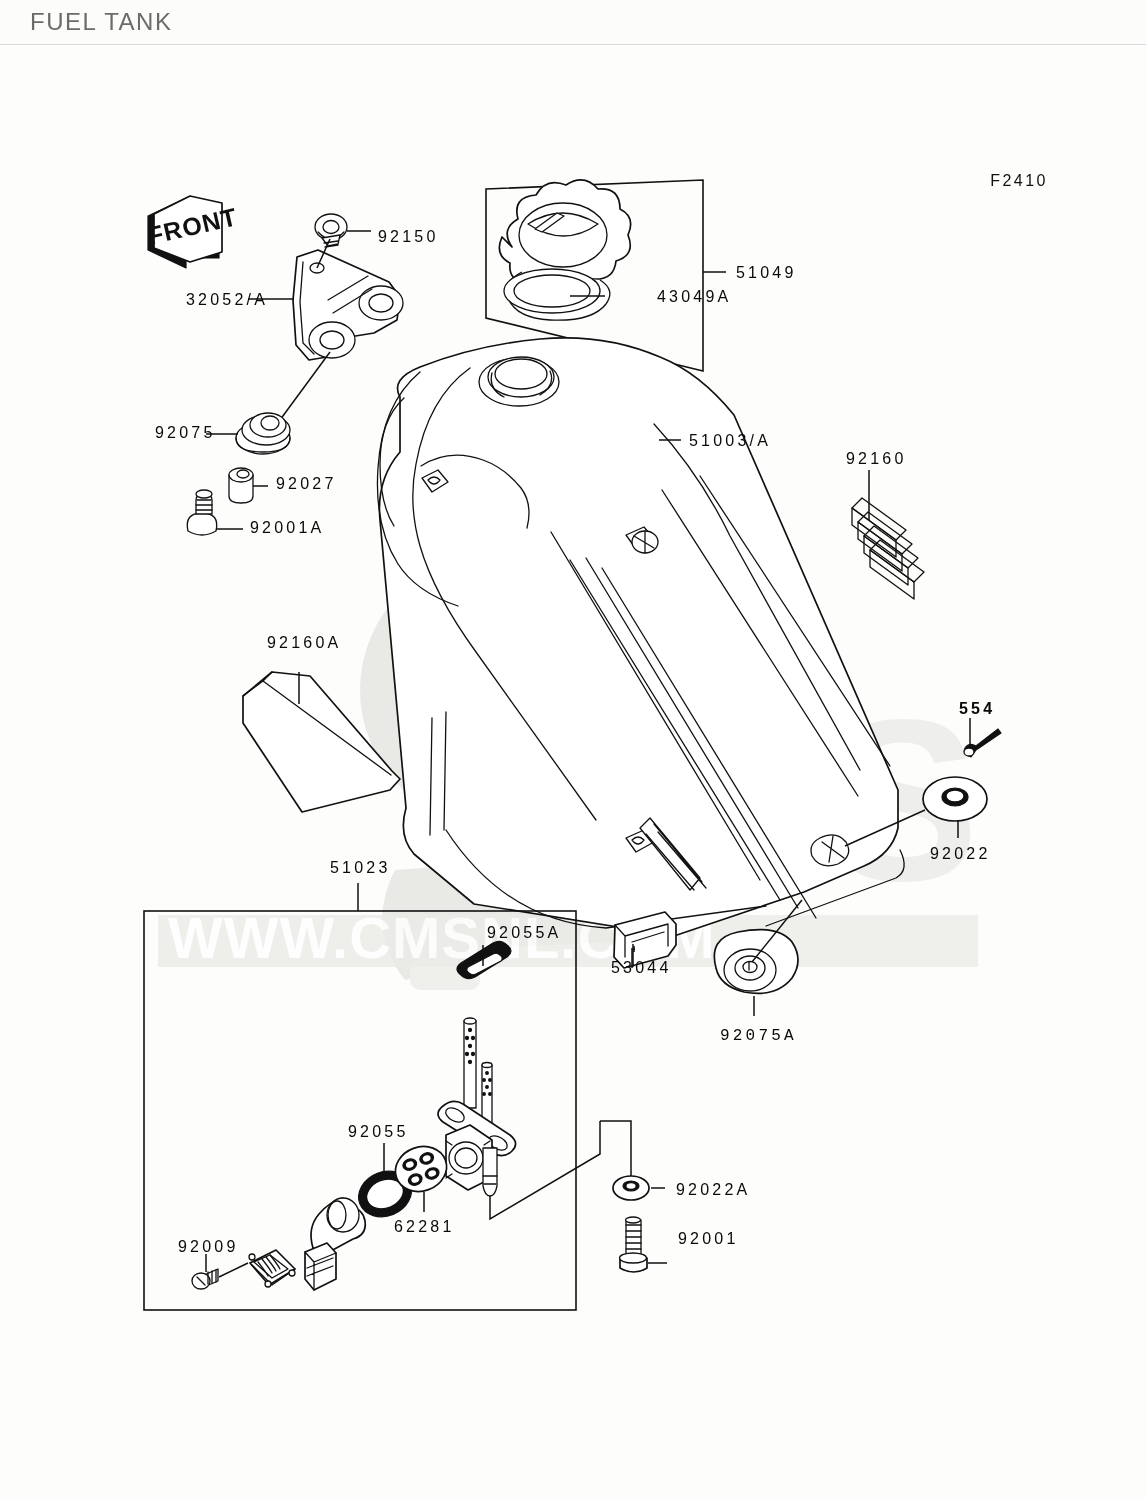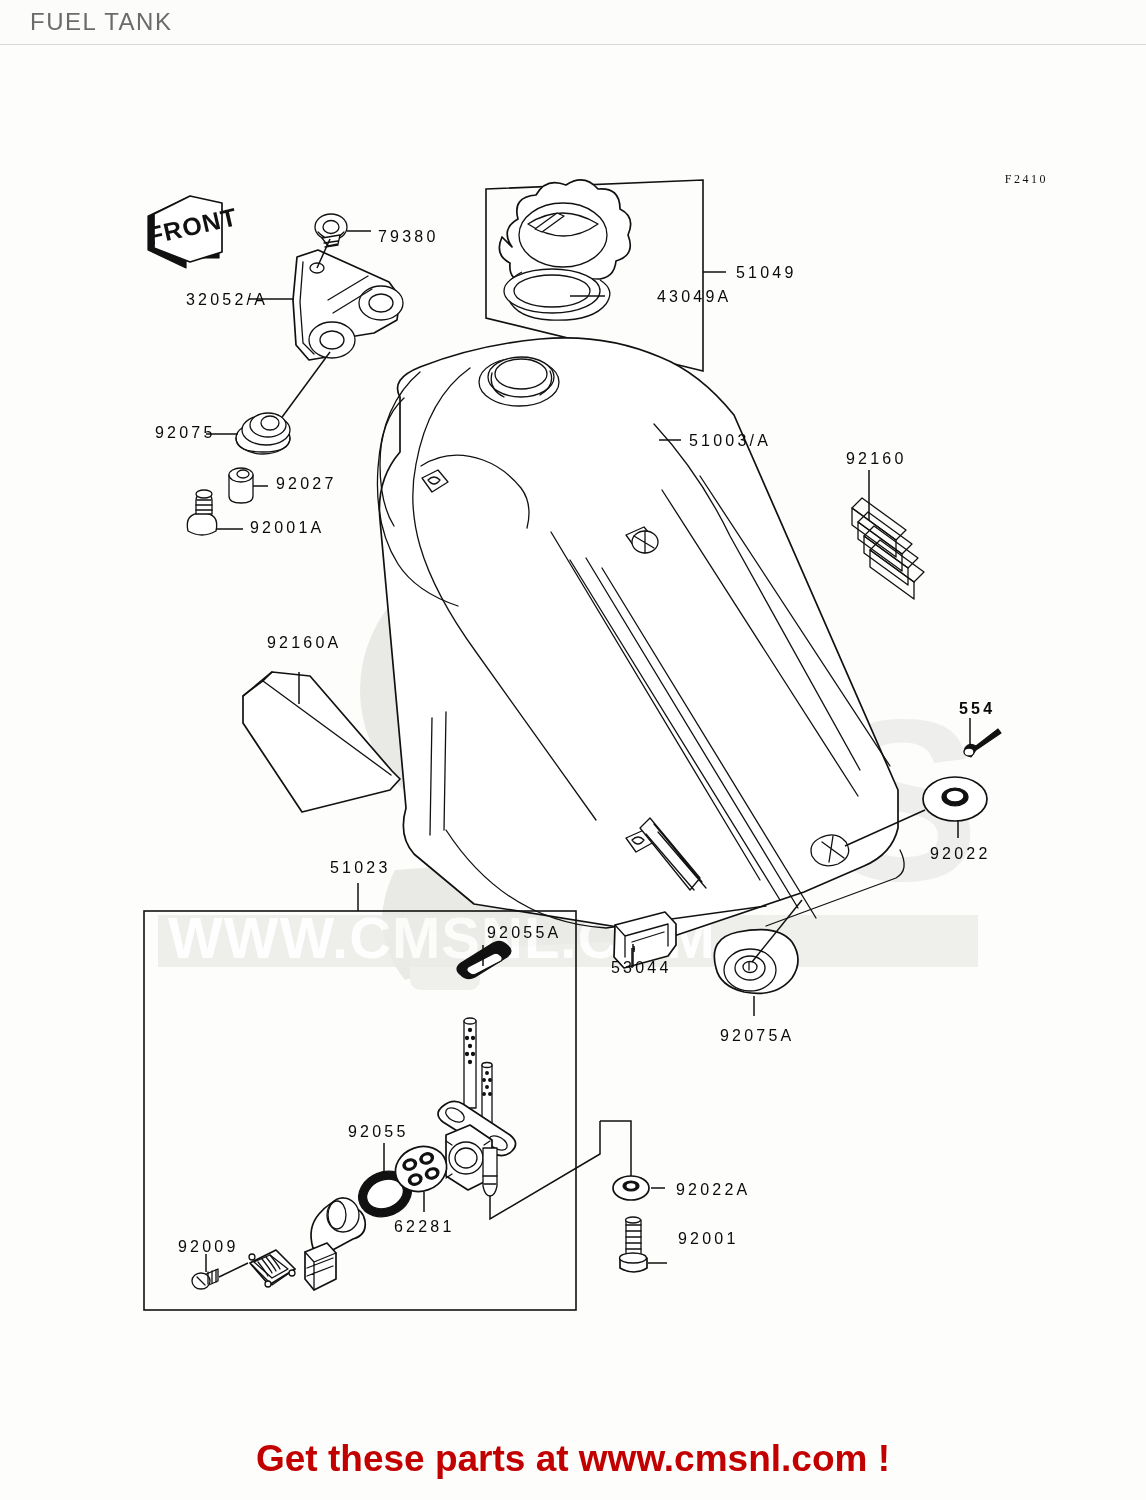--- a/index.html
+++ b/index.html
@@ -16,22 +16,22 @@
     border-bottom:1px solid #d9d9d9;background:#fcfcfa;
   }
   .hdr-title{
     position:absolute;left:30px;top:8px;
     font-size:24px;letter-spacing:1.5px;color:#6b6b6b;
     font-weight:400;
   }
 
   .code{
     position:absolute;right:98px;top:172px;
-    font-size:12px;letter-spacing:2.5px;color:#111;
-    font-family:Liberation Serif, serif;
+    font-size:16px;letter-spacing:2.5px;color:#111;
+    font-family:Liberation Sans, sans-serif;
   }
 
   .footer{
     position:absolute;left:0;top:1438px;width:1146px;
     text-align:center;
     color:#c30000;font-size:37px;font-weight:700;
     letter-spacing:0px;
     font-family:"Liberation Sans","DejaVu Sans",sans-serif;
   }
 
@@ -396,37 +396,36 @@
       <path class="fillw2" d="M626 1220 L641 1220 L641 1259 L626 1259 Z"></path>
       <path class="ln2" d="M626 1225 l15 0 M626 1231 l15 0 M626 1237 l15 0 M626 1243 l15 0 M626 1249 l15 0"></path>
       <ellipse class="fillw2" cx="633" cy="1220" rx="7.5" ry="3"></ellipse>
       <path class="fillw" d="M620 1258 L647 1258 L647 1268 q-13 8 -27 0 Z"></path>
       <ellipse class="fillw2" cx="633" cy="1258" rx="13.5" ry="5"></ellipse>
       <path class="lead" d="M648 1263 L667 1263"></path>
     </g>
 
   </svg>
 
-  <div class="lbl" style="left:378px;top:228px;">79380</div>
+  <div class="lbl" style="left:378px;top:228px;">92150</div>
   <div class="lbl" style="left:186px;top:291px;">32052/A</div>
   <div class="lbl" style="left:736px;top:264px;">51049</div>
   <div class="lbl" style="left:617px;top:288px;margin-left:40px;">43049A</div>
   <div class="lbl" style="left:689px;top:432px;">51003/A</div>
   <div class="lbl" style="left:846px;top:450px;">92160</div>
   <div class="lbl" style="left:155px;top:424px;">92075</div>
   <div class="lbl" style="left:276px;top:475px;">92027</div>
   <div class="lbl" style="left:250px;top:519px;">92001A</div>
   <div class="lbl" style="left:267px;top:634px;">92160A</div>
   <div class="lbl" style="left:959px;top:700px;font-weight:bold;">554</div>
   <div class="lbl" style="left:930px;top:845px;">92022</div>
   <div class="lbl" style="left:330px;top:859px;">51023</div>
   <div class="lbl" style="left:455px;top:924px;margin-left:32px;">92055A</div>
   <div class="lbl" style="left:611px;top:959px;">53044</div>
-  <div class="lbl" style="left:720px;top:1027px;">92075A</div>
+  <div class="lbl" style="left:720px;top:1027px;font-family:Liberation Mono, monospace;">92075A</div>
   <div class="lbl" style="left:348px;top:1123px;">92055</div>
   <div class="lbl" style="left:394px;top:1218px;">62281</div>
   <div class="lbl" style="left:178px;top:1238px;">92009</div>
   <div class="lbl" style="left:676px;top:1181px;">92022A</div>
   <div class="lbl" style="left:678px;top:1230px;">92001</div>
 
-  <div class="footer">Get these parts at www.cmsnl.com !</div>
 
 </div>
 
 </body></html>

